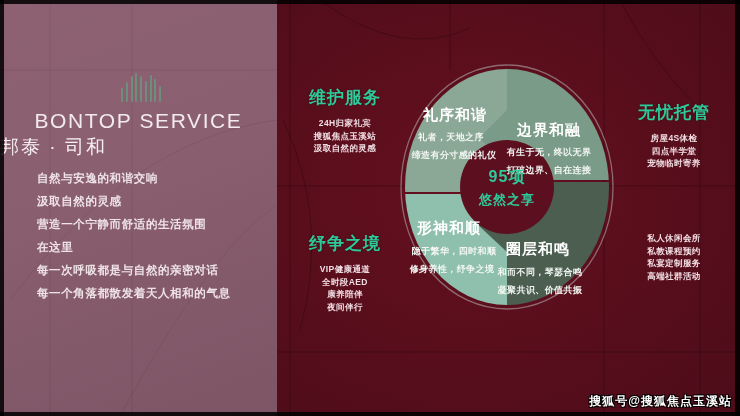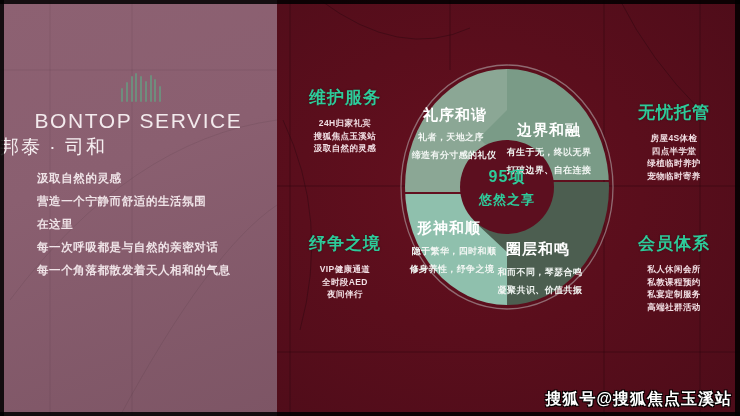--- a/index.html
+++ b/index.html
@@ -45,21 +45,21 @@
   .svc-tl{left:293px;top:86px;}
   .svc-bl{left:293px;top:232px;}
   .svc-tr{left:622px;top:101px;}
   .svc-br{left:622px;top:232px;}
 
   
   #wheel{position:absolute;left:397px;top:62px;width:220px;height:250px;}
 
   
   .watermark{position:absolute;right:8px;bottom:6px;
-             font-size:16px;font-weight:700;color:#ffffff;letter-spacing:1px;
+             font-size:12px;font-weight:700;color:#ffffff;letter-spacing:1px;
              text-shadow:1px 1px 0 #000,-1px 1px 0 #000,1px -1px 0 #000,-1px -1px 0 #000;}
 
   
   .edge-t{position:absolute;left:0;top:0;width:740px;height:4px;background:#000;opacity:.85;}
   .edge-b{position:absolute;left:0;bottom:0;width:740px;height:4px;background:#000;opacity:.85;}
   .edge-l{position:absolute;left:0;top:0;width:4px;height:416px;background:#000;opacity:.85;}
   .edge-r{position:absolute;right:0;top:0;width:5px;height:416px;background:#000;opacity:.85;}
 </style>
 <style>
  .q-title{font-family:"Liberation Sans",sans-serif;font-size:15px;font-weight:700;
@@ -110,52 +110,52 @@
         <i style="height:21px"></i>
       <i style="height:27px"></i>
         <i style="height:23px"></i>
         <i style="height:16px"></i>
     </div>
 
     <div class="brand-en">BONTOP SERVICE</div>
     <div class="brand-cn">邦泰 · 司和</div>
 
     <div class="tagline">
+      <p>自然与安逸的和谐交响</p>
       <p>汲取自然的灵感</p>
       <p>营造一个宁静而舒适的生活氛围</p>
       <p class="gap">在这里</p>
       <p>每一次呼吸都是与自然的亲密对话</p>
       <p>每一个角落都散发着天人相和的气息</p>
     </div>
   </div>
 
   <div class="svc svc-tl">
     <div class="svc-title">维护服务</div>
     <div class="svc-item">24H归家礼宾</div>
     <div class="svc-item">搜狐焦点玉溪站</div>
     <div class="svc-item">汲取自然的灵感</div>
   </div>
 
   <div class="svc svc-bl">
     <div class="svc-title">纾争之境</div>
     <div class="svc-item">VIP健康通道</div>
     <div class="svc-item">全时段AED</div>
+    <div class="svc-item">康养陪伴</div>
     <div class="svc-item">夜间伴行</div>
   </div>
 
   <div class="svc svc-tr">
     <div class="svc-title">无忧托管</div>
     <div class="svc-item">房屋4S体检</div>
     <div class="svc-item">四点半学堂</div>
-    <div class="svc-item">绿植临时养护</div>
     <div class="svc-item">宠物临时寄养</div>
   </div>
 
   <div class="svc svc-br">
-    <div class="svc-title">会员体系</div>
     <div class="svc-item">私人休闲会所</div>
     <div class="svc-item">私教课程预约</div>
     <div class="svc-item">私宴定制服务</div>
     <div class="svc-item">高端社群活动</div>
   </div>
 
   <svg id="wheel" viewBox="0 0 220 250">
     <defs>
       <clipPath id="discClip">
           <ellipse cx="110" cy="125" rx="102" ry="118"></ellipse>

